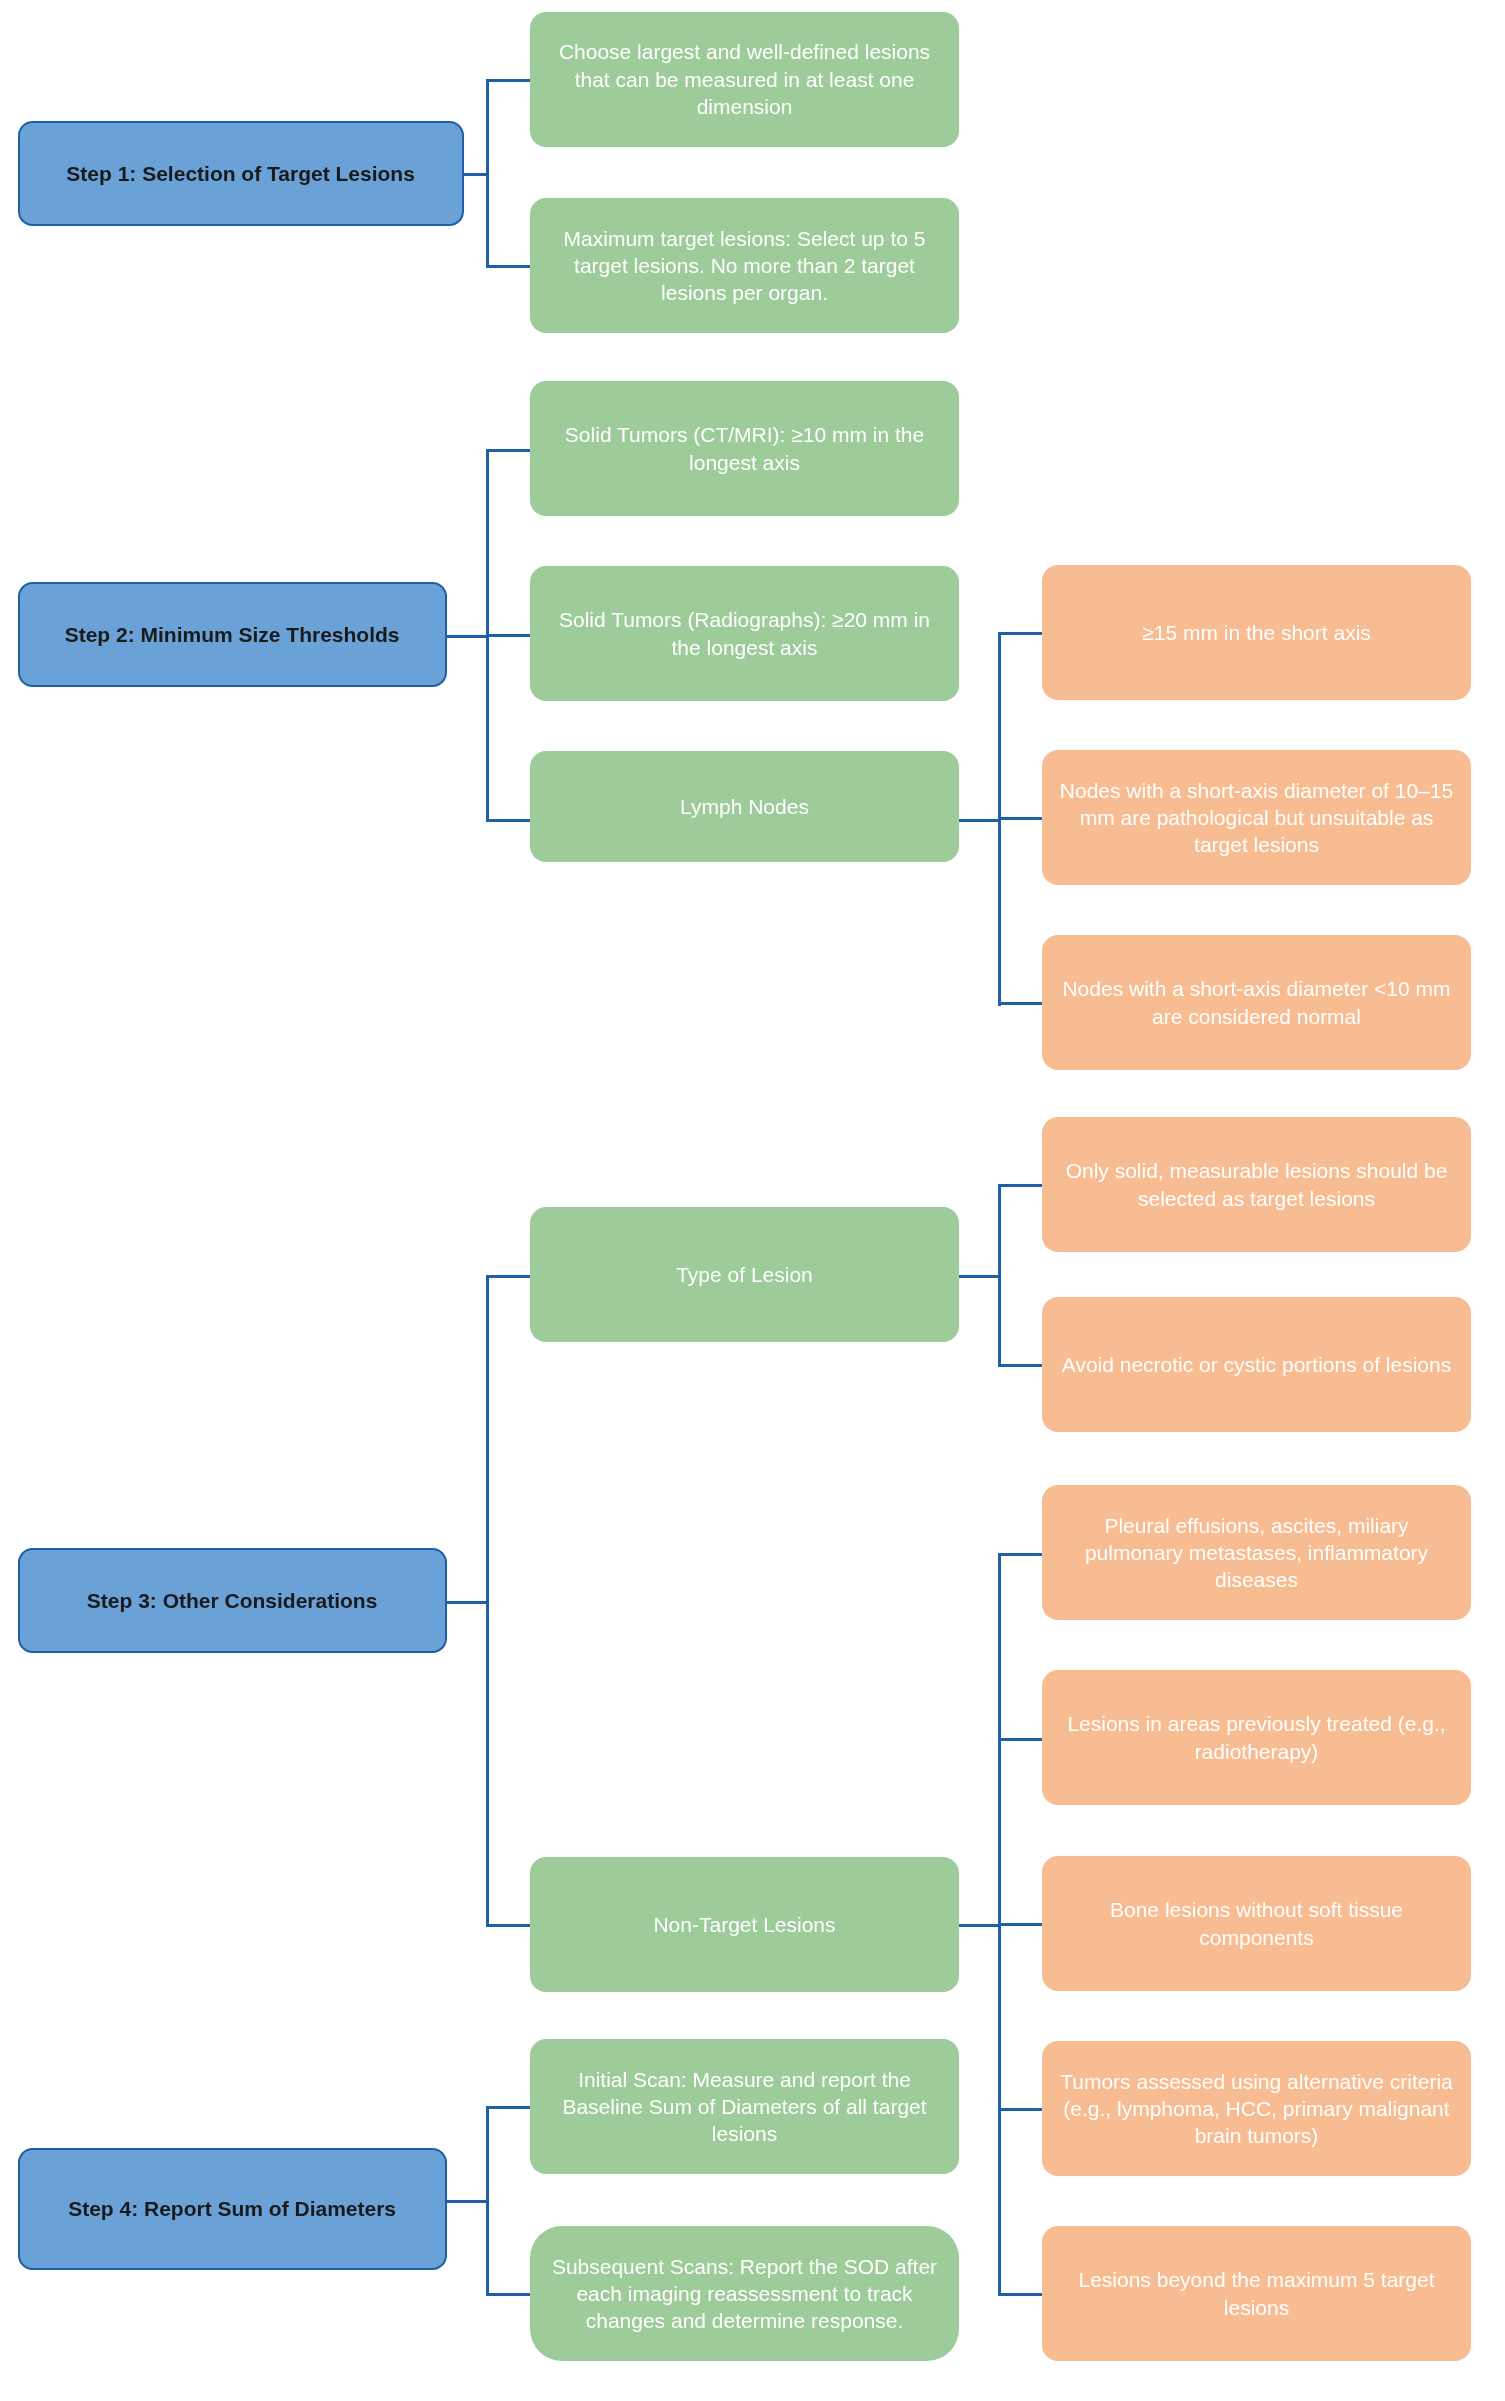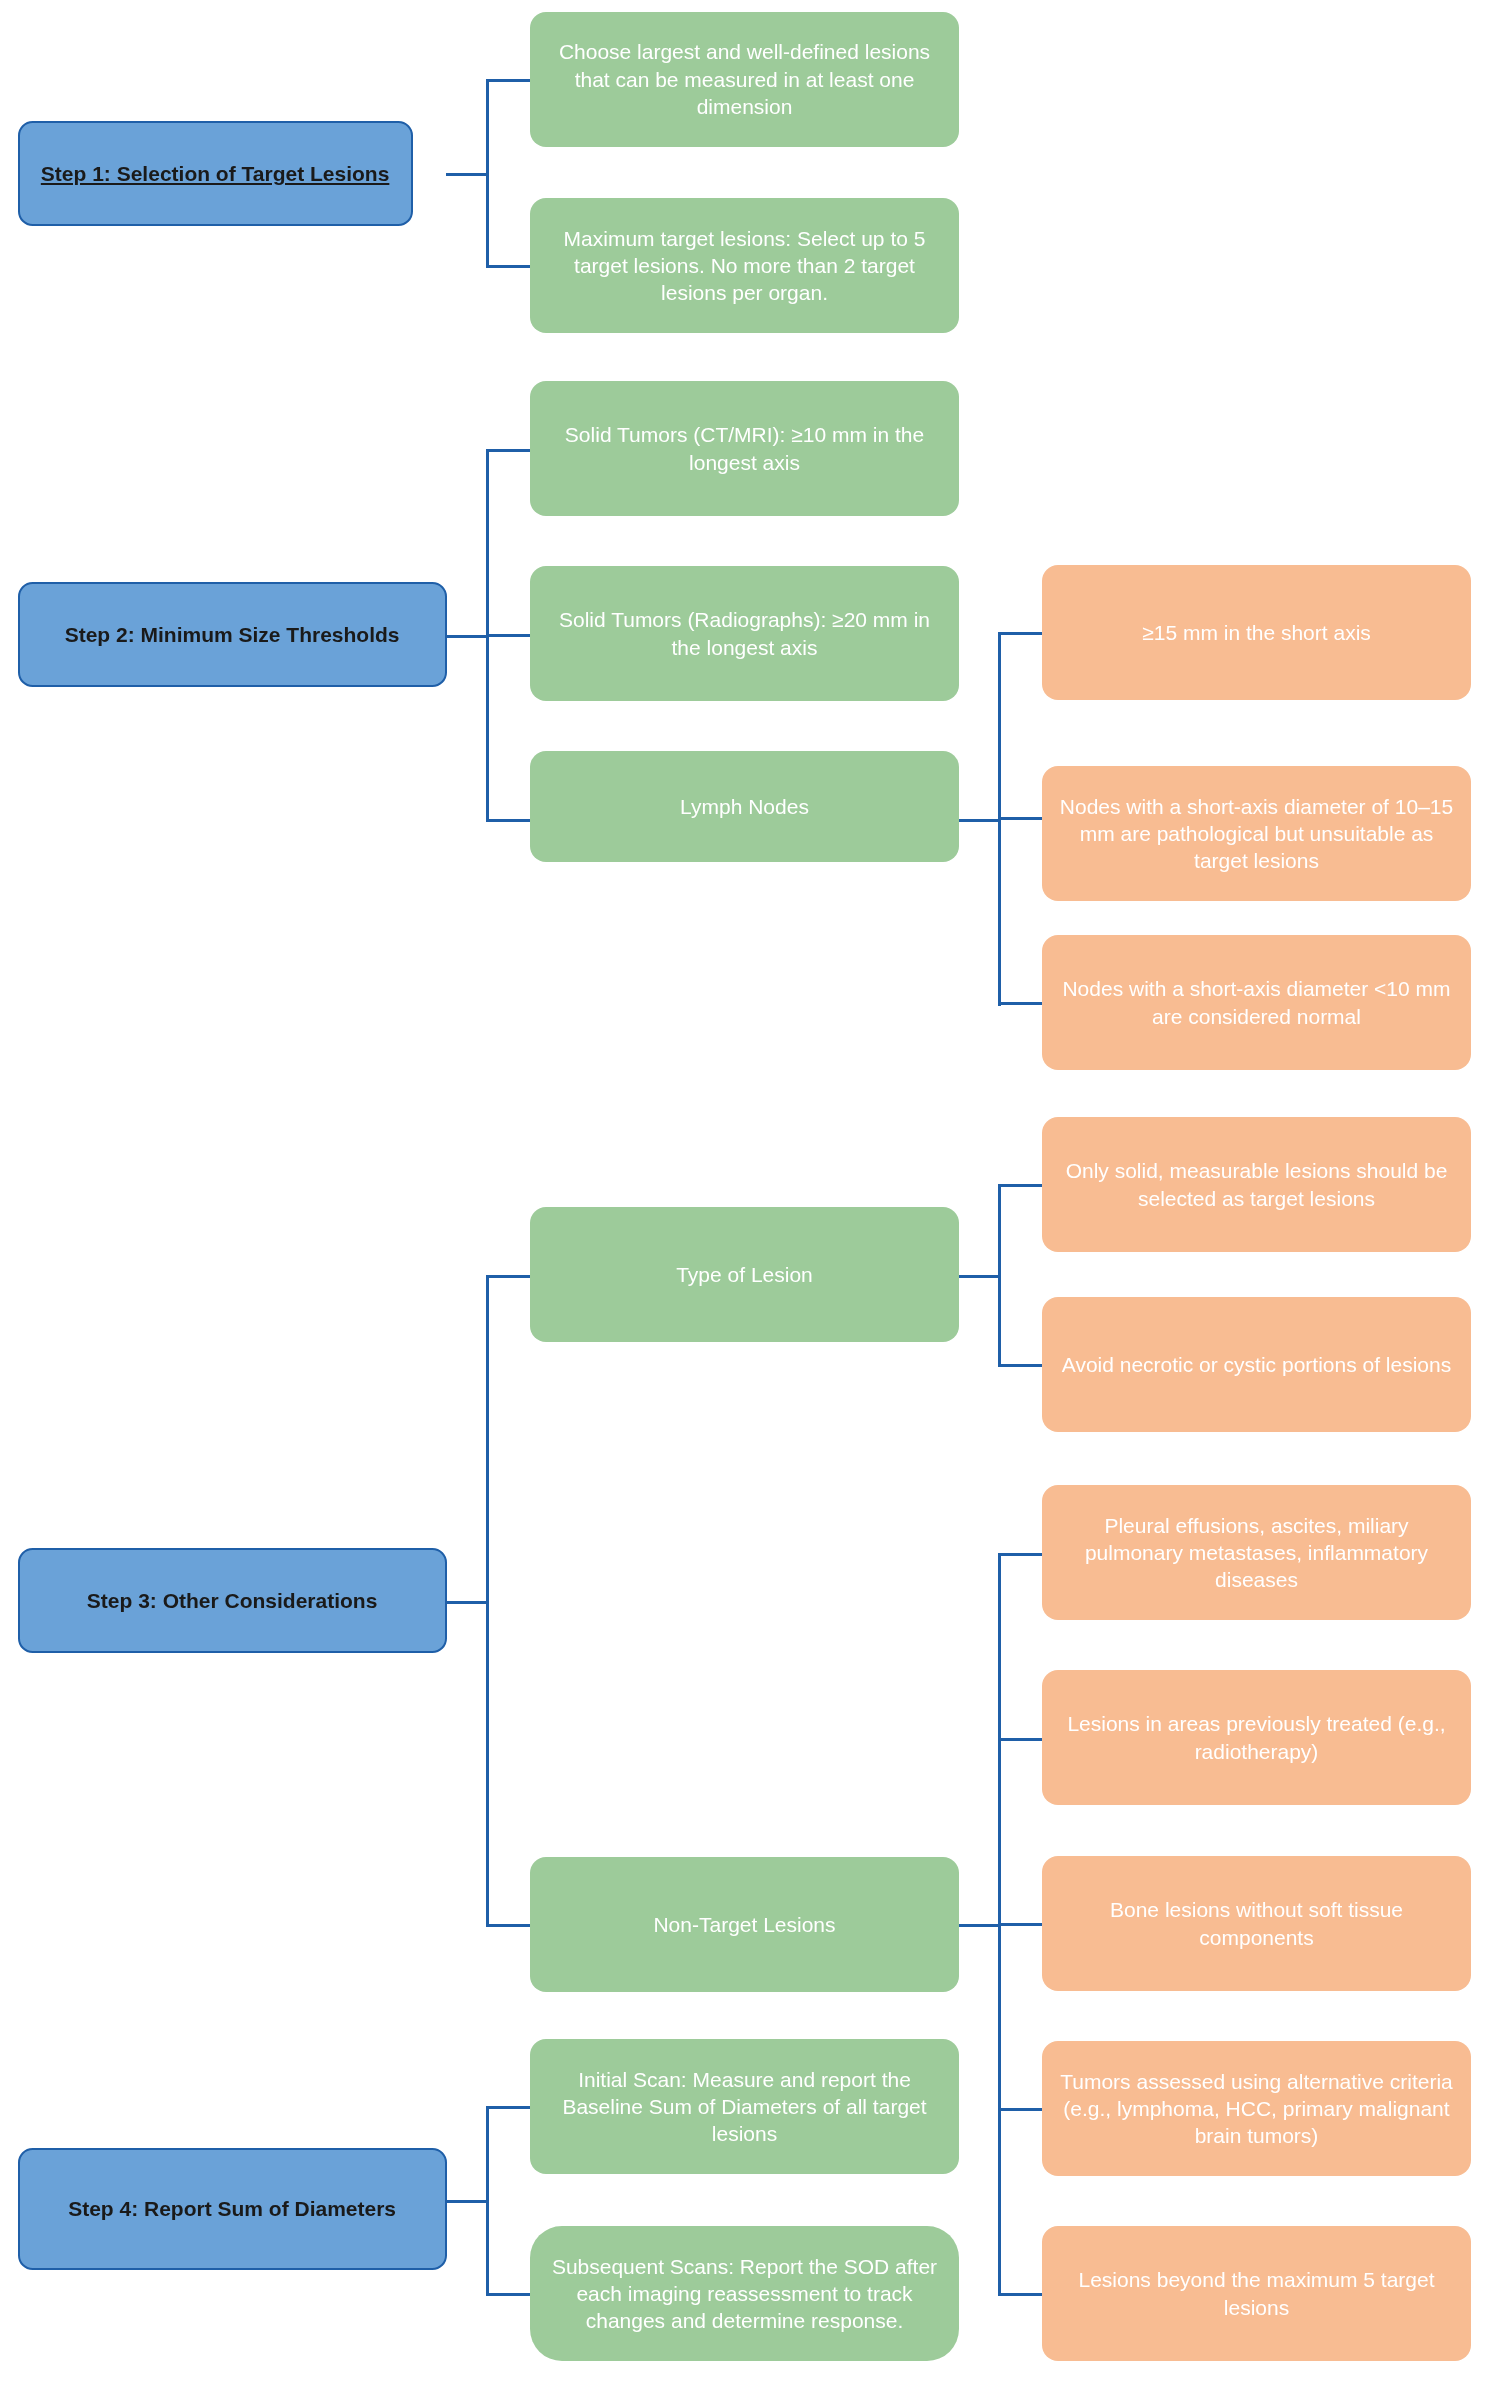--- a/index.html
+++ b/index.html
@@ -99,21 +99,21 @@
   <div class="connector h" style="left:998px; top:1738px; width:44px;"></div>
   <div class="connector h" style="left:998px; top:1923px; width:44px;"></div>
   <div class="connector h" style="left:998px; top:2108px; width:44px;"></div>
   <div class="connector h" style="left:998px; top:2293px; width:44px;"></div>
 
   <div class="connector h" style="left:446px; top:2200px; width:41px;"></div>
   <div class="connector v" style="left:486px; top:2107px; height:187px;"></div>
   <div class="connector h" style="left:486px; top:2106px; width:44px;"></div>
   <div class="connector h" style="left:486px; top:2293px; width:44px;"></div>
 
-  <div class="node node-step" style="left:17.6px; top:121px; width:395px; height:105px;text-decoration:underline;">
+  <div class="node node-step" style="left:17.6px; top:121px; width:446px; height:105px;">
     <div class="node-inner">Step 1: Selection of Target Lesions</div>
   </div>
   <div class="node node-step" style="left:17.6px; top:582px; width:429px; height:105px;">
     <div class="node-inner">Step 2: Minimum Size Thresholds</div>
   </div>
   <div class="node node-step" style="left:17.6px; top:1548px; width:429px; height:105px;">
     <div class="node-inner">Step 3: Other Considerations</div>
   </div>
   <div class="node node-step" style="left:17.6px; top:2148px; width:429px; height:122px;">
     <div class="node-inner">Step 4: Report Sum of Diameters</div>
@@ -143,21 +143,21 @@
   <div class="node node-green" style="left:530px; top:2039px; width:429px; height:135px;">
     <div class="node-inner">Initial Scan: Measure and report the Baseline Sum of Diameters of all target lesions</div>
   </div>
   <div class="node node-green" style="left:530px; top:2226px; width:429px; height:135px;border-radius:32px;">
     <div class="node-inner">Subsequent Scans: Report the SOD after each imaging reassessment to track changes and determine response.</div>
   </div>
 
   <div class="node node-orange" style="left:1042px; top:565px; width:429px; height:135px;">
     <div class="node-inner">≥15 mm in the short axis</div>
   </div>
-  <div class="node node-orange" style="left:1042px; top:750px; width:429px; height:135px;margin-top:16px;">
+  <div class="node node-orange" style="left:1042px; top:750px; width:429px; height:135px;">
     <div class="node-inner">Nodes with a short-axis diameter of 10–15 mm are pathological but unsuitable as target lesions</div>
   </div>
   <div class="node node-orange" style="left:1042px; top:935px; width:429px; height:135px;">
     <div class="node-inner">Nodes with a short-axis diameter &lt;10 mm are considered normal</div>
   </div>
   <div class="node node-orange" style="left:1042px; top:1117px; width:429px; height:135px;">
     <div class="node-inner">Only solid, measurable lesions should be selected as target lesions</div>
   </div>
   <div class="node node-orange" style="left:1042px; top:1297px; width:429px; height:135px;">
     <div class="node-inner">Avoid necrotic or cystic portions of lesions</div>

